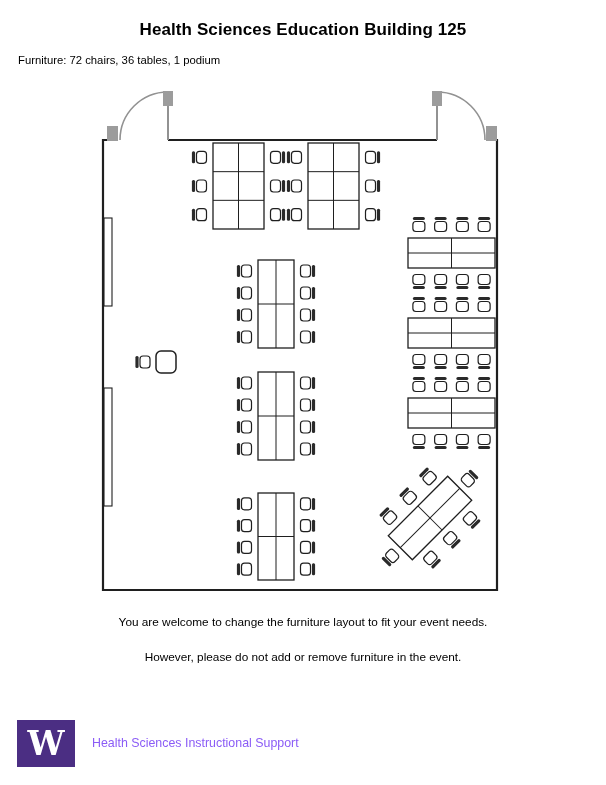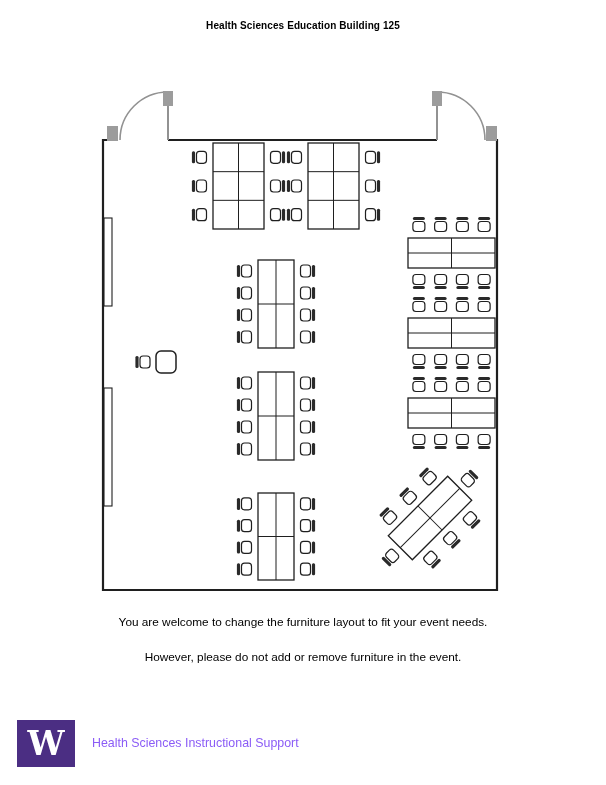--- a/index.html
+++ b/index.html
@@ -5,21 +5,21 @@
   * { margin:0; padding:0; box-sizing:border-box; }
   html,body { background:#ffffff; }
   body {
     width:606px; height:785px;
     position:relative; overflow:hidden;
     font-family:"Liberation Sans", sans-serif;
     color:#000;
   }
   .page-title {
     position:absolute; top:20px; left:0; width:100%;
-    text-align:center; font-size:10px; font-weight:700;
+    text-align:center; font-size:17px; font-weight:700;
     letter-spacing:0.1px;
   }
   .info-block {
     position:absolute; top:53px; left:18px;
     font-size:11.3px; line-height:1.34;
   }
   svg.plan { position:absolute; left:0; top:0; }
   .note { position:absolute; left:0; width:100%; text-align:center; font-size:11.8px; }
   .note-1 { top:615px; }
   .note-2 { top:650px; }
@@ -34,20 +34,21 @@
     font-weight:700; font-size:33px; line-height:1;
   }
   .footer-text { font-size:12.4px; line-height:1.5; color:#8b5cf6; }
 </style>
 </head>
 <body>
 
 <h1 class="page-title">Health Sciences Education Building 125</h1>
 
 <div class="info-block">
+  <div>Furniture: 72 chairs, 36 tables, 1 podium</div>
 </div>
 
 <svg class="plan" width="606" height="785" viewBox="0 0 606 785" xmlns="http://www.w3.org/2000/svg">
     <path d="M 113 140 L 103 140 L 103 590 L 497 590 L 497 140 L 492 140 M 168 140 L 437 140" fill="none" stroke="#1f1f1f" stroke-width="2.2"></path>
     <rect x="104" y="218" width="8" height="88" fill="#fff" stroke="#1f1f1f" stroke-width="1.1"></rect>
     <rect x="104" y="388" width="8" height="118" fill="#fff" stroke="#1f1f1f" stroke-width="1.1"></rect>
     <path d="M 120 140 A 48 48 0 0 1 168 92" fill="none" stroke="#929292" stroke-width="1.6"></path>
     <line x1="168" y1="140" x2="168" y2="92" stroke="#929292" stroke-width="2"></line>
     <rect x="107" y="126" width="11" height="15" fill="#9c9c9c"></rect>
     <rect x="163" y="91" width="10" height="15" fill="#9c9c9c"></rect>

